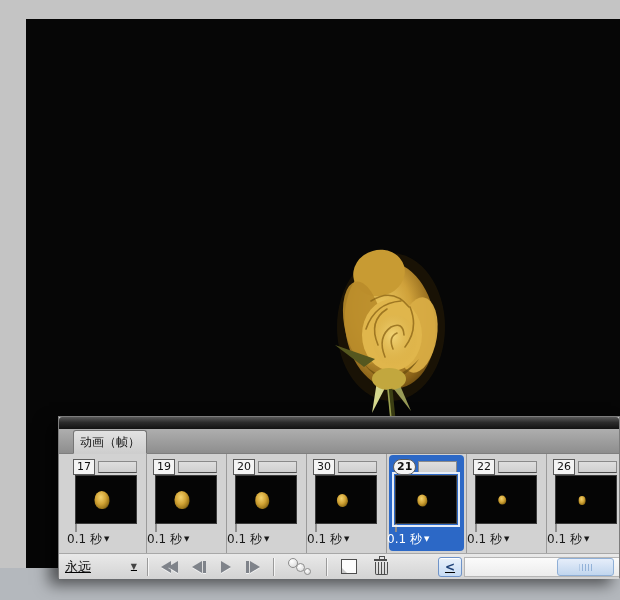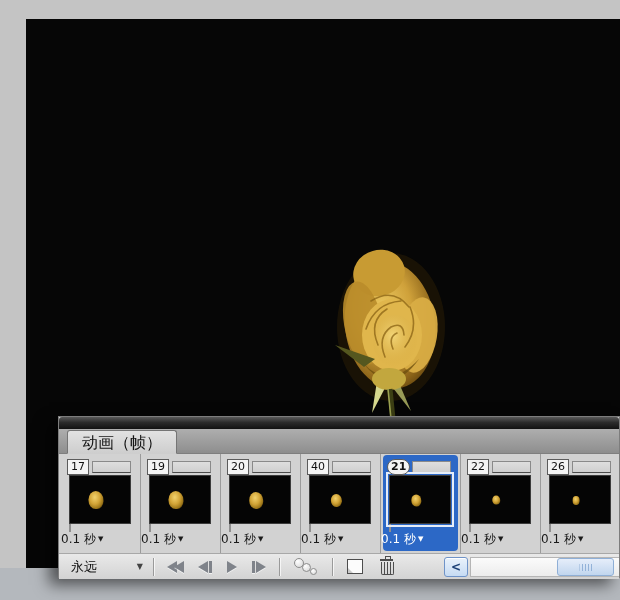--- a/index.html
+++ b/index.html
@@ -15,27 +15,27 @@
   .rose-svg{position:absolute;left:307px;top:222px;width:116px;height:178px;}
   
   .panel{
     position:absolute;left:58px;top:416px;width:562px;height:162px;
     background:#d4d4d4;border:1px solid #7d7d7d;box-sizing:border-box;
     box-shadow:-9px 7px 14px rgba(0,0,0,0.55);
   }
   .panel-titlebar{height:12px;background:linear-gradient(#5a5a5a,#2c2c2c 45%,#121212);border-radius:3px 3px 0 0;}
   .tab-row{height:24px;background:linear-gradient(#aeaeae,#8e8e8e);border-bottom:1px solid #7f7f7f;position:relative;}
   .tab{
-    position:absolute;left:8px;top:1px;bottom:-1px;padding:0 14px;
+    position:absolute;left:14px;top:1px;bottom:-1px;padding:0 6px;
     background:linear-gradient(#e2e2e2,#cecece);
     border:1px solid #757575;border-bottom:1px solid #cecece;border-radius:3px 3px 0 0;
-    font-size:16px;color:#141414;line-height:23px;
-  }
-  
-  .frames-row{height:99px;display:flex;background:#d2d2d2;padding-left:2px;overflow:hidden;}
+    font-size:12px;color:#141414;line-height:23px;
+  }
+  
+  .frames-row{height:99px;display:flex;background:#d2d2d2;padding-left:8px;overflow:hidden;}
   .cell{position:relative;flex:0 0 79px;width:79px;border-right:1px solid #9b9b9b;}
   .cell > *{position:absolute;z-index:1;}
   .cell.selected::before{
     content:"";position:absolute;left:2px;right:2px;top:1px;bottom:2px;
     background:var(--sel-blue,#2c68c6);border-radius:4px;z-index:0;
   }
   .num-label{
     left:6px;top:5px;min-width:14px;height:14px;padding:0 3px;
     background:#f4f4f4;border:1px solid #5c5c5c;
     font-size:11px;line-height:14px;text-align:center;color:#111;z-index:3;
@@ -50,21 +50,21 @@
     width:calc(15px * var(--s,1));height:calc(18px * var(--s,1));
     border-radius:55% 60% 50% 55%;
     background:radial-gradient(ellipse at 42% 35%, #f2d26e 0%, #d2a436 42%, #9a7418 70%, rgba(70,48,6,.55) 88%, rgba(0,0,0,0) 100%);
   }
   .tick{left:8px;top:69px;width:2px;height:9px;background:#8f8f8f;}
   .delay{left:0;right:0;bottom:5px;text-align:left;font-size:12px;color:#1a1a1a;white-space:nowrap;}
   .cell.selected .delay{color:#ffffff;}
   .delay .arr{font-size:7px;margin-left:2px;vertical-align:2px;}
   
   .toolbar{height:25px;display:flex;align-items:center;background:linear-gradient(#e9e9e9,#d3d3d3);
-    border-top:1px solid #a8a8a8;padding-left:8px;}
+    border-top:1px solid #a8a8a8;padding-left:2px;text-decoration:underline;}
   .loop{display:flex;align-items:center;justify-content:space-between;width:72px;padding:0 4px;font-size:13px;color:#111;cursor:default;}
   .loop .arr{font-size:8px;color:#444;}
   .vsep{width:1px;height:18px;background:#9a9a9a;box-shadow:1px 0 0 rgba(255,255,255,.7);margin:0 6px;}
   .pb{display:flex;align-items:center;margin:0 7px;height:18px;}
   .tri{width:0;height:0;border-top:6px solid transparent;border-bottom:6px solid transparent;filter:drop-shadow(0 1px 0 rgba(255,255,255,.65));}
   .tri.l{border-right:10px solid #7f838a;}
   .tri.r{border-left:10px solid #7f838a;}
   .vbar{width:3px;height:12px;background:#7f838a;margin:0 1px;box-shadow:0 1px 0 rgba(255,255,255,.65);}
   .tween{position:relative;width:24px;height:17px;margin:0 8px;}
   .tween i{position:absolute;border:1px solid #8d8d8d;background:radial-gradient(circle at 35% 30%,#fff,#d5d5d5);border-radius:50%;}
@@ -175,21 +175,21 @@
     <div class="thumb">
       <div class="rosebud" style="--s: 0.9;"></div>
     </div>
     <div class="tick"></div>
     <div class="delay">
       <span class="val">0.1 秒</span><span class="arr">▼</span>
     </div>
   </div>
 
   <div class="cell">
-    <div class="num-label">40</div>
+    <div class="num-label">30</div>
     <div class="label-strip"></div>
     <div class="thumb">
       <div class="rosebud" style="--s: 0.68;"></div>
     </div>
     <div class="tick"></div>
     <div class="delay">
       <span class="val">0.1 秒</span><span class="arr">▼</span>
     </div>
   </div>
 

